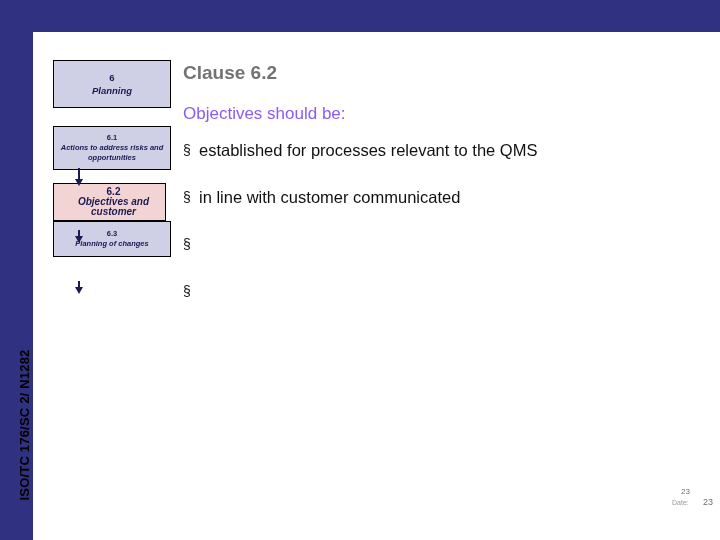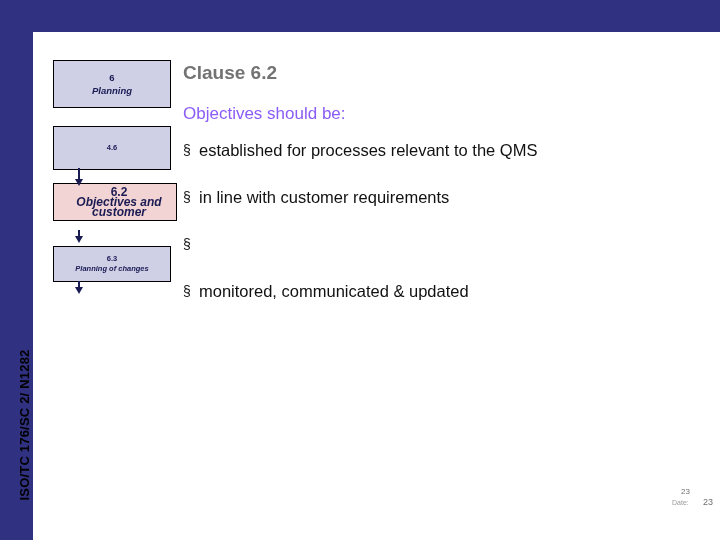--- a/index.html
+++ b/index.html
@@ -96,35 +96,35 @@
   }
   .box-61 {
     width: 118px;
     height: 44px;
     background: #cfd0e6;
     font-size: 7.5px;
     line-height: 10px;
     margin-top: 18px;
   }
   .box-62 {
-    width: 124px;
+    width: 113px;
     height: 38px;
     background: #f2d4d4;
-    font-size: 12px;
+    font-size: 10px;
     line-height: 10px;
     margin-top: 13px;
     padding-left: 8px;
   }
   .box-63 {
     width: 118px;
     height: 36px;
     background: #cfd0e6;
     font-size: 7.5px;
     line-height: 10px;
-    margin-top: 25px;
+    margin-top: 0;
   }
   
   .arrow {
     position: absolute;
     left: 25px;
     width: 2px;
     background: #1b1b54;
   }
   .arrow::after {
     content: "";
@@ -213,21 +213,22 @@
   <div class="side-text">
     <span>ISO/TC 176/SC 2/ N1282</span>
   </div>
 
   <div class="flow">
     <div class="box box-planning">
       <span class="num">6</span>
       <span class="lbl">Planning</span>
     </div>
     <div class="box box-61">
-      <span class="num">4.6</span>
+      <span class="num">6.1</span>
+      <span class="lbl">Actions to address risks and opportunities</span>
     </div>
     <div class="box box-62">
       <span class="num">6.2</span>
       <span class="lbl">Objectives and customer</span>
     </div>
     <div class="box box-63">
       <span class="num">6.3</span>
       <span class="lbl">Planning of changes</span>
     </div>
     <div class="arrow arrow-1"></div>
@@ -238,28 +239,27 @@
   <div class="title">Clause 6.2</div>
   <div class="subtitle">Objectives should be:</div>
 
   <div class="bullets">
     <div class="bullet">
       <span class="marker">§</span>
       <span class="btext">established for processes relevant to the QMS</span>
     </div>
     <div class="bullet">
       <span class="marker">§</span>
-      <span class="btext">in line with customer requirements</span>
-    </div>
-    <div class="bullet">
-      <span class="marker">§</span>
-    </div>
-    <div class="bullet">
-      <span class="marker">§</span>
-      <span class="btext">monitored, communicated &amp; updated</span>
+      <span class="btext">in line with customer communicated</span>
+    </div>
+    <div class="bullet">
+      <span class="marker">§</span>
+    </div>
+    <div class="bullet">
+      <span class="marker">§</span>
     </div>
   </div>
 
   <div class="footer-page-top">23</div>
   <div class="footer-date">Date:</div>
   <div class="footer-page">23</div>
 
 </div>
 
 </body></html>

